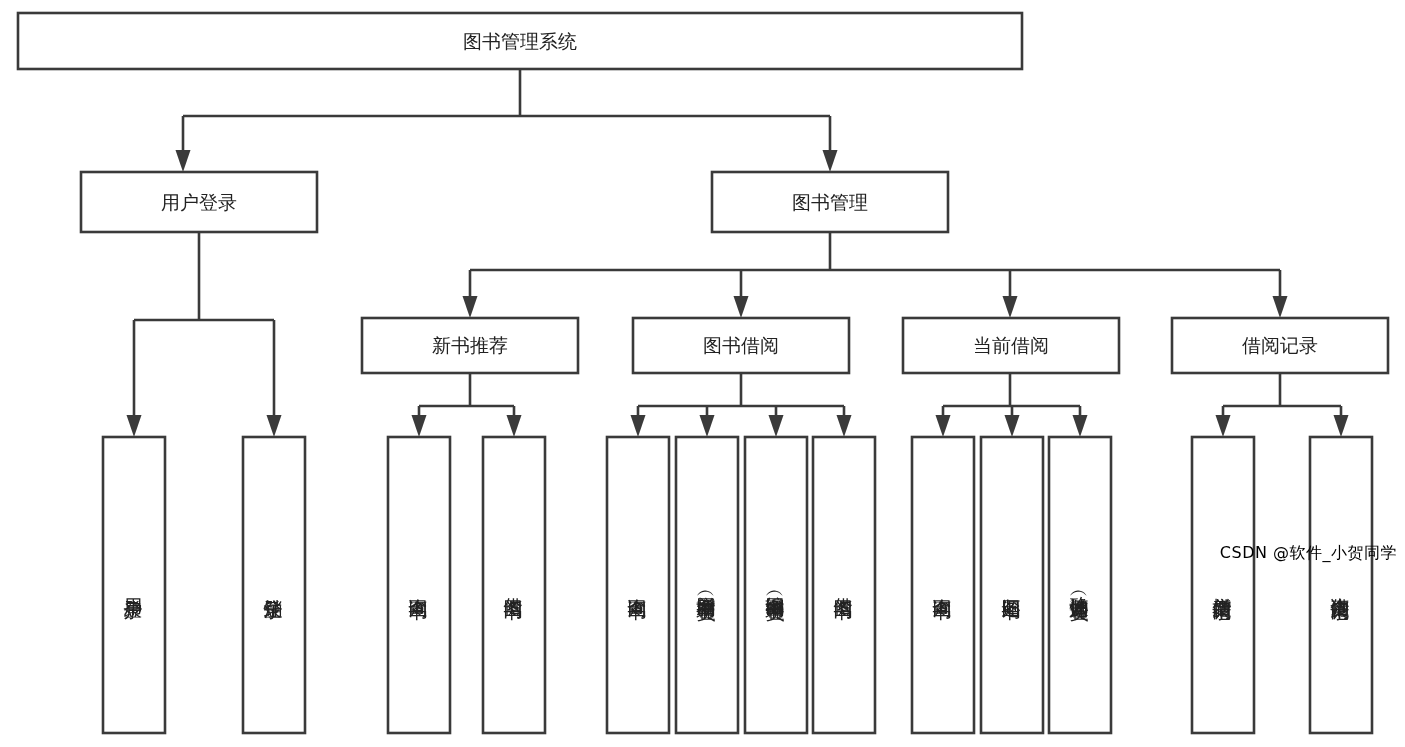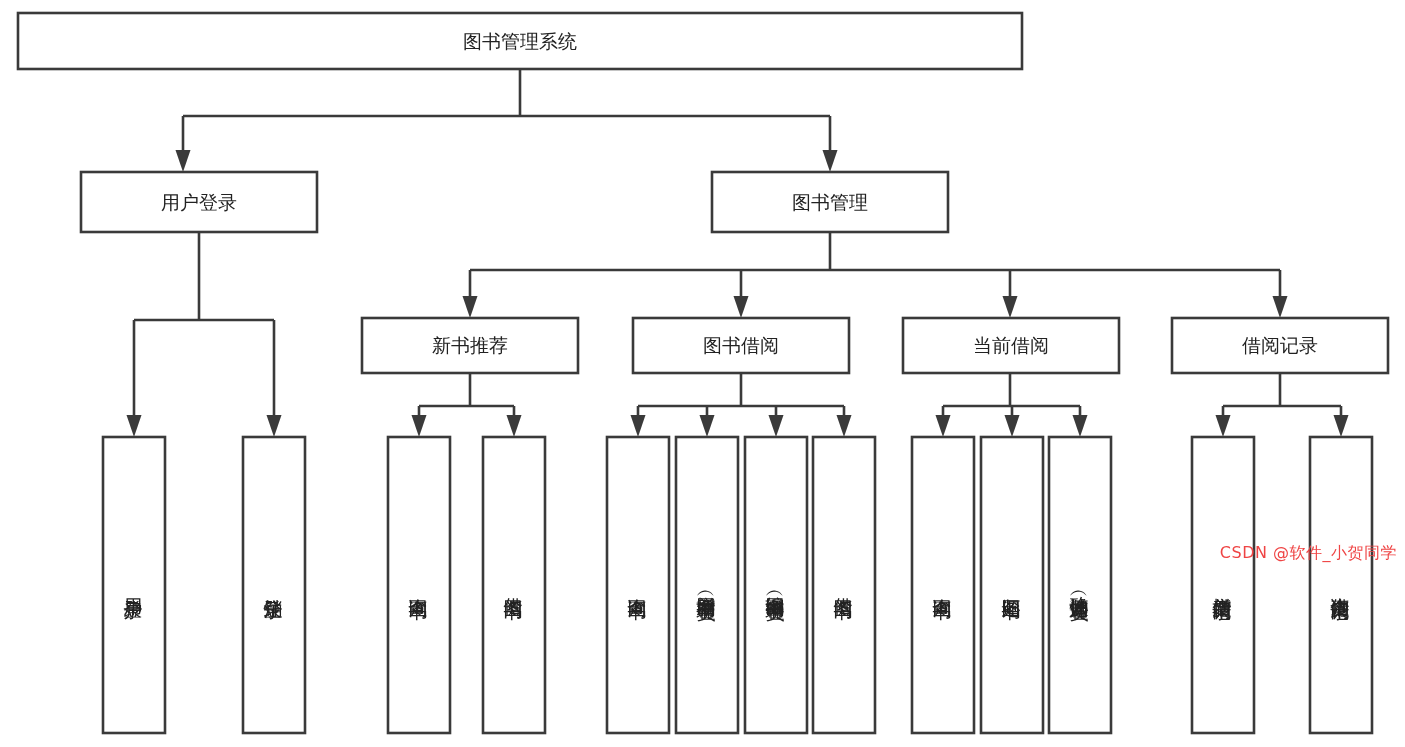--- a/index.html
+++ b/index.html
@@ -8,21 +8,21 @@
   svg#tree-svg{position:absolute;left:0;top:0;width:1405px;height:747px;}
   .node-box{fill:#ffffff;stroke:#3a3a3a;stroke-width:2.6;}
   .connector{stroke:#3a3a3a;stroke-width:2.6;fill:none;}
   .arrow-head{fill:#3a3a3a;stroke:none;}
   .node-label{font-family:"DejaVu Sans","Liberation Sans",sans-serif;fill:#222222;font-size:19px;}
   .node-label.h{text-anchor:middle;dominant-baseline:middle;}
   .leaf-label-wrap{position:absolute;display:flex;align-items:center;justify-content:center;
     writing-mode:vertical-rl;text-orientation:upright;letter-spacing:1px;
     font-family:"DejaVu Sans","Liberation Sans",sans-serif;font-size:19px;color:#222222;
     line-height:1.06;pointer-events:none;white-space:nowrap;}
-  .watermark{position:absolute;right:8px;bottom:6px;font-size:16px;color:#ef4444;
+  .watermark{position:absolute;right:8px;bottom:6px;font-size:16px;color:#000000;
     font-family:"DejaVu Sans","Liberation Sans",sans-serif;letter-spacing:.5px;}
 </style>
 </head>
 <body>
 
 <div id="diagram-root">
 
   <svg id="tree-svg" viewBox="0 0 1405 747">
     <defs></defs>
     <g id="connector-layer">

